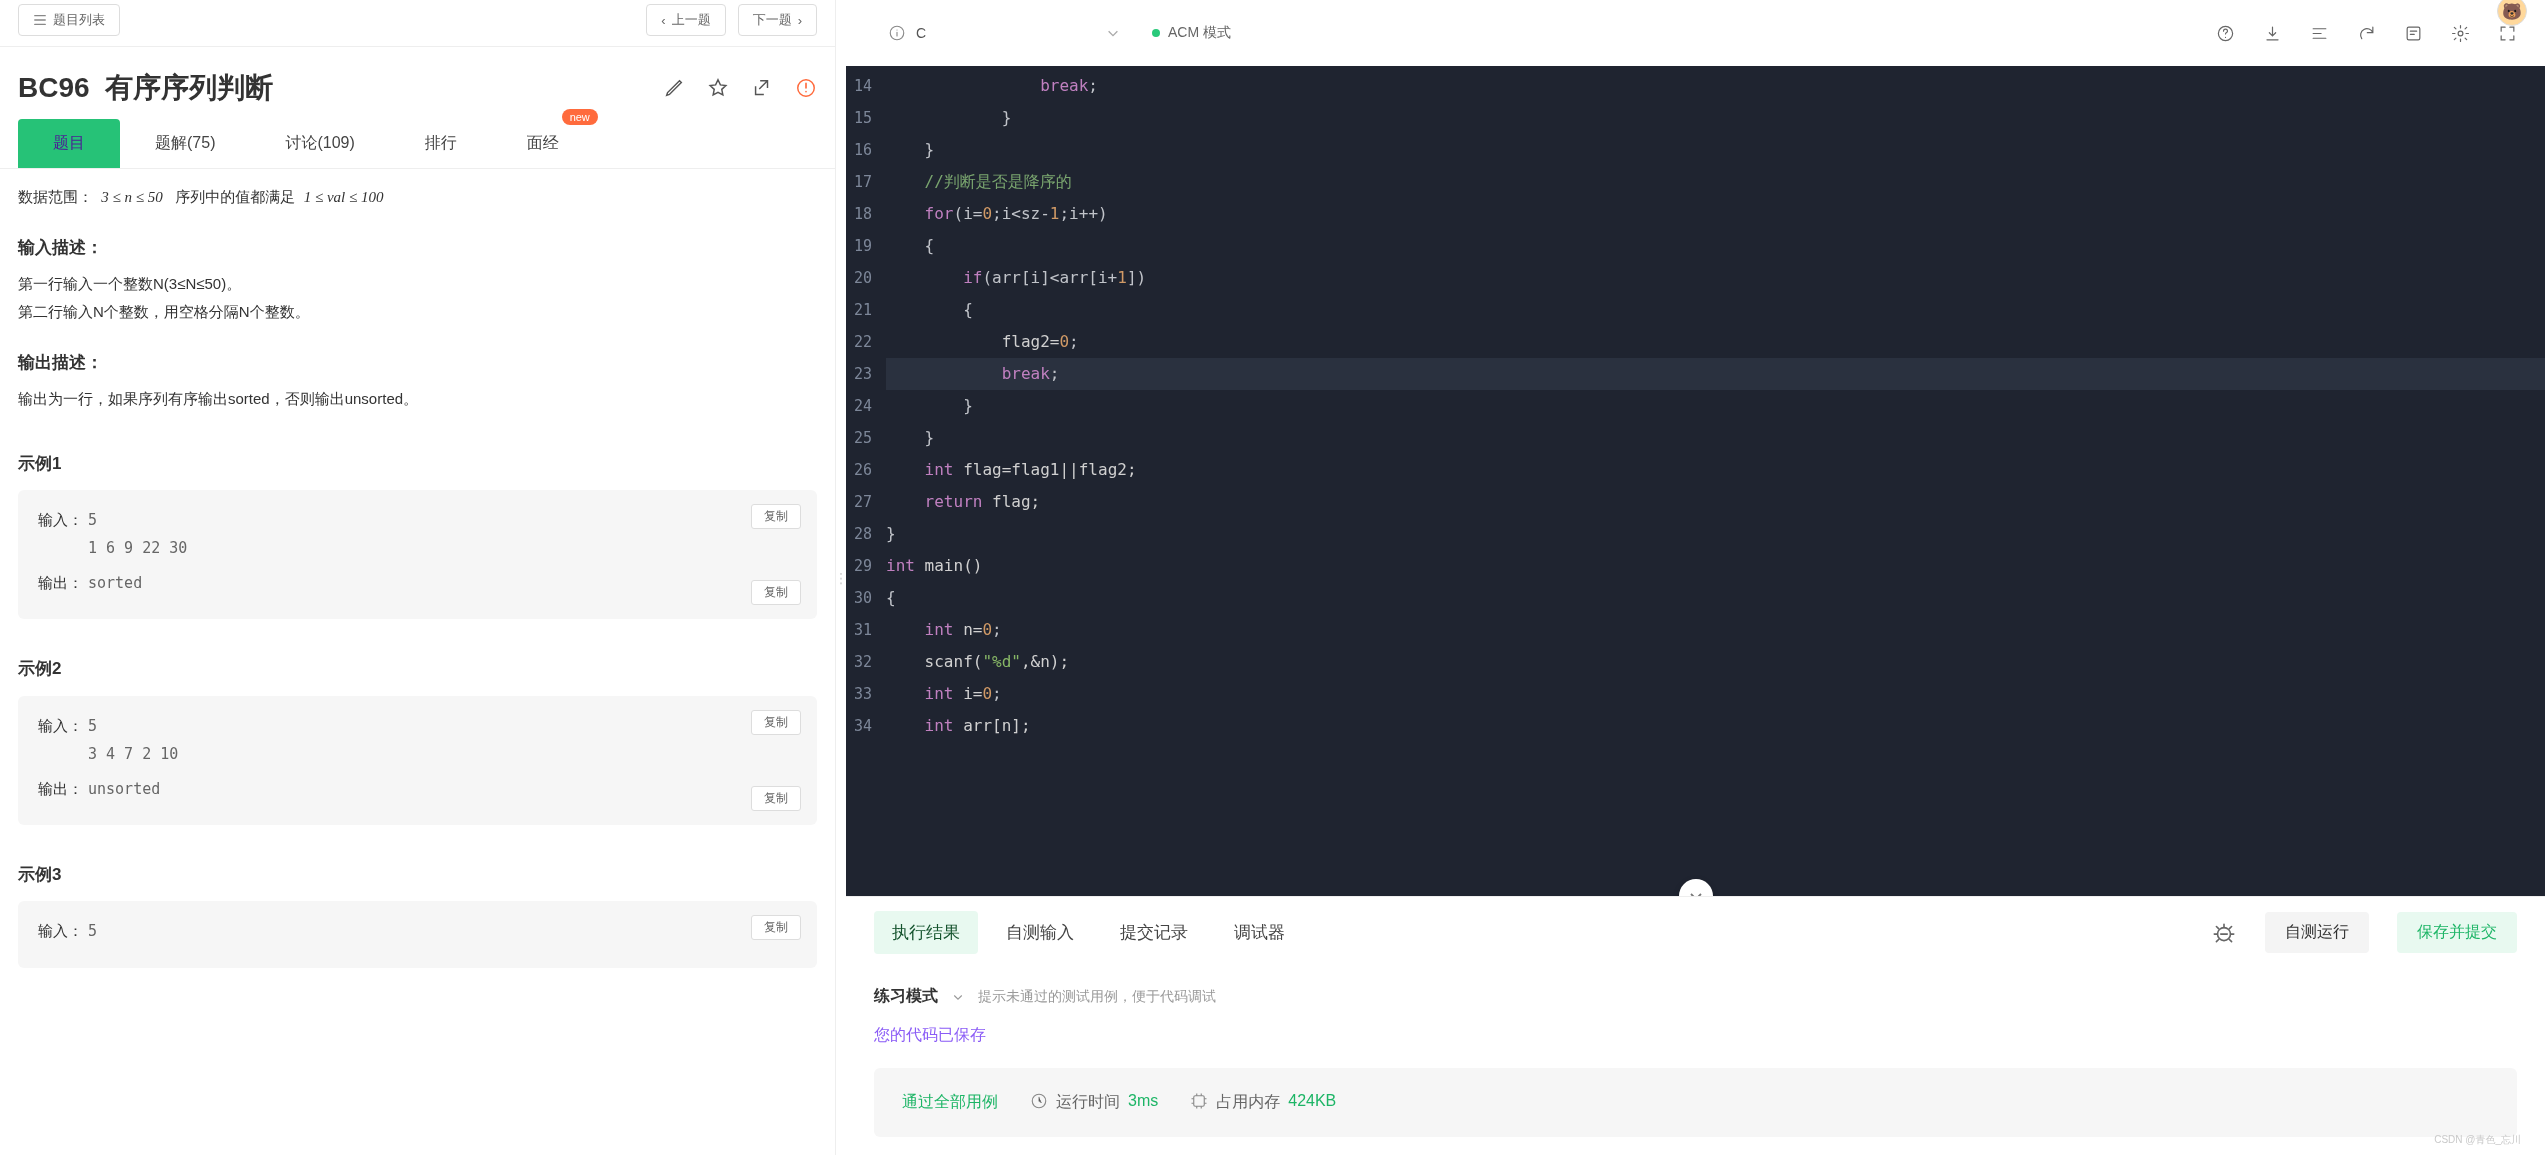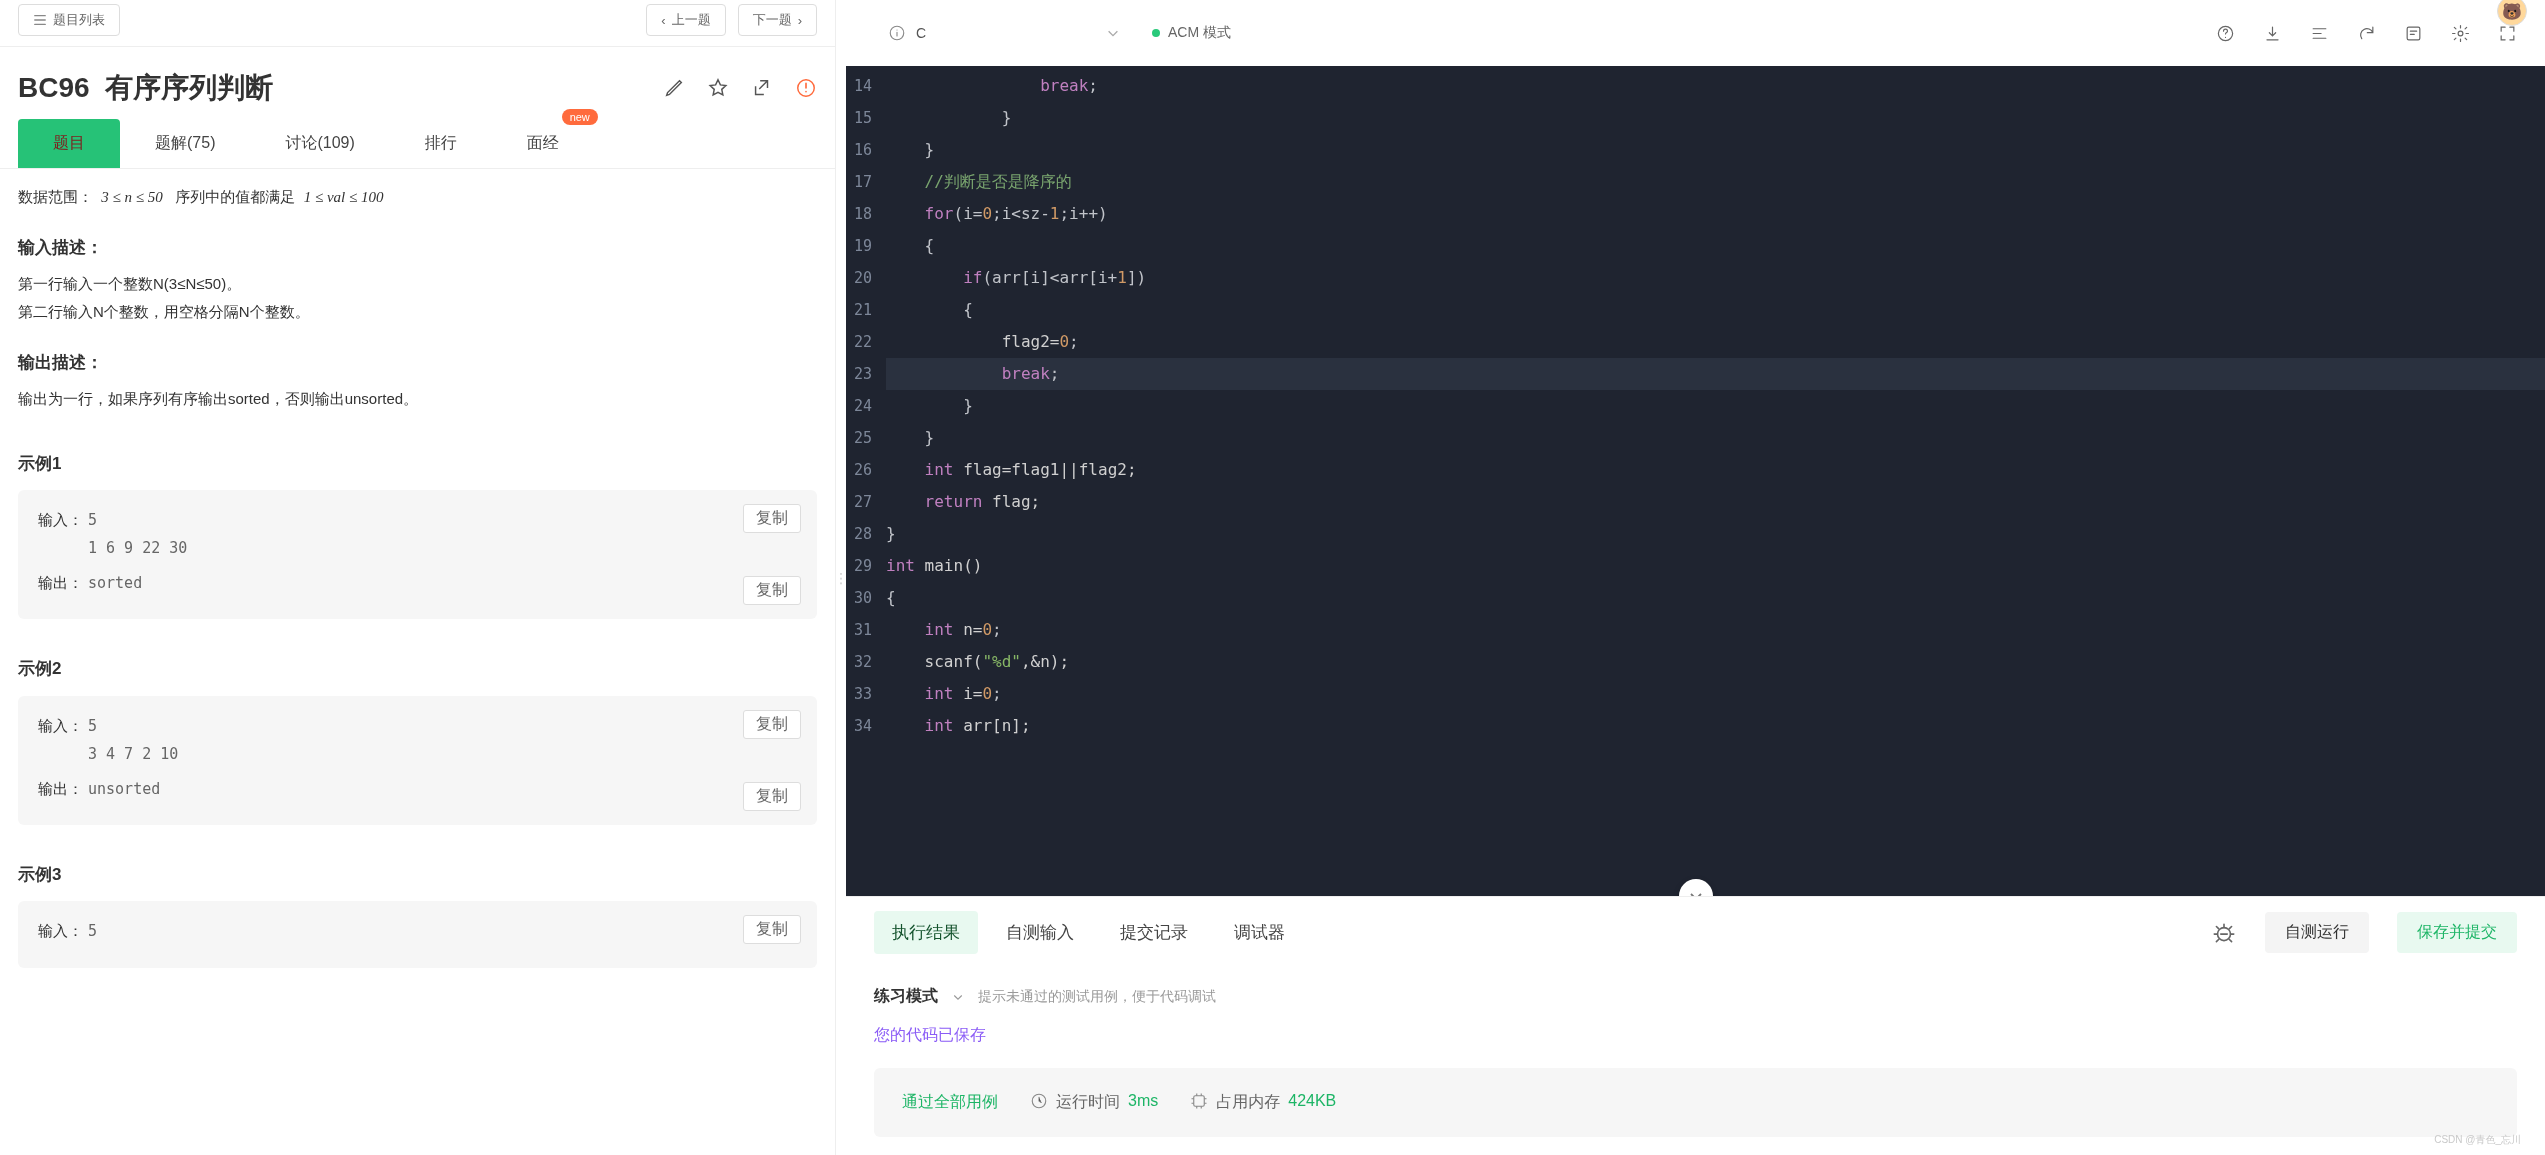--- a/index.html
+++ b/index.html
@@ -12,32 +12,32 @@
 .btn-outline { display:inline-flex; align-items:center; gap:6px; border:1px solid #ddd; background:#fff; color:#666; padding:6px 14px; border-radius:4px; cursor:pointer; font-size:13px; }
 .navright { display:flex; gap:12px; }
 
 .head { display:flex; align-items:center; justify-content:space-between; padding:22px 18px 12px; }
 .ptitle { font-size:28px; font-weight:700; }
 .headicons { display:flex; gap:22px; color:#555; }
 .headicons svg { width:22px; height:22px; cursor:pointer; }
 
 .tabs { display:flex; border-bottom:1px solid #eee; padding:0 18px; position:relative; }
 .tab { padding:14px 35px; font-size:16px; color:#444; cursor:pointer; position:relative; }
-.tab.active { background:#26c277; color:#7f1d1d; border-radius:4px 4px 0 0; }
+.tab.active { background:#26c277; color:#4c1d95; border-radius:4px 4px 0 0; }
 .newbadge { position:absolute; top:-10px; right:-4px; background:#ff6b3d; color:#fff; font-size:11px; padding:2px 8px; border-radius:10px; }
 
 .content { padding:14px 18px 24px; overflow-y:auto; flex:1; line-height:1.9; font-size:15px; color:#333; }
 .math { font-family:"Cambria Math","Times New Roman",serif; font-style:italic; }
 h4 { font-size:17px; font-weight:700; margin-top:20px; margin-bottom:6px; }
 
 .sample { background:#f6f6f6; border-radius:6px; padding:16px 20px; margin-top:10px; position:relative; }
 .sample-row { display:flex; margin-bottom:6px; }
 .sample-lbl { color:#333; min-width:50px; }
 .sample-val { font-family:Menlo,Consolas,monospace; color:#666; white-space:pre; }
-.copy { position:absolute; right:16px; background:#fff; border:1px solid #ddd; color:#666; font-size:16px; padding:3px 12px; border-radius:3px; cursor:pointer; }
+.copy { position:absolute; right:16px; background:#fff; border:1px solid #ddd; color:#666; font-size:12px; padding:3px 12px; border-radius:3px; cursor:pointer; }
 .copy1 { top:14px; } .copy2 { bottom:14px; }
 
 
 .right { flex:1; position:relative; display:flex; flex-direction:column; }
 .tbar { display:flex; justify-content:space-between; align-items:center; padding:18px 28px; }
 .tbar-l { display:flex; align-items:center; gap:18px; }
 .langsel { display:flex; align-items:center; gap:8px; padding:6px 14px; border-radius:4px; color:#555; cursor:pointer; min-width:260px; justify-content:space-between; }
 .langsel-l { display:flex; align-items:center; gap:10px; }
 .acm { color:#666; font-size:14px; display:flex; align-items:center; gap:8px; }
 .dot { width:8px; height:8px; border-radius:50%; background:#29c97a; }

